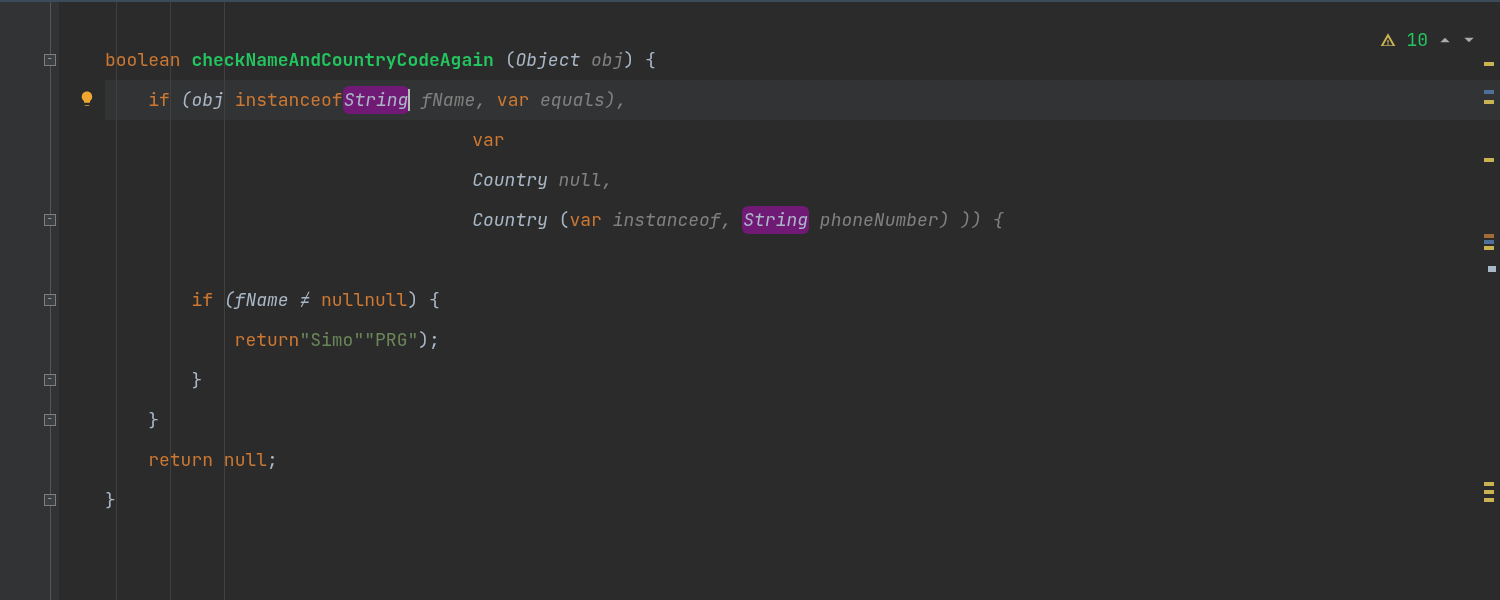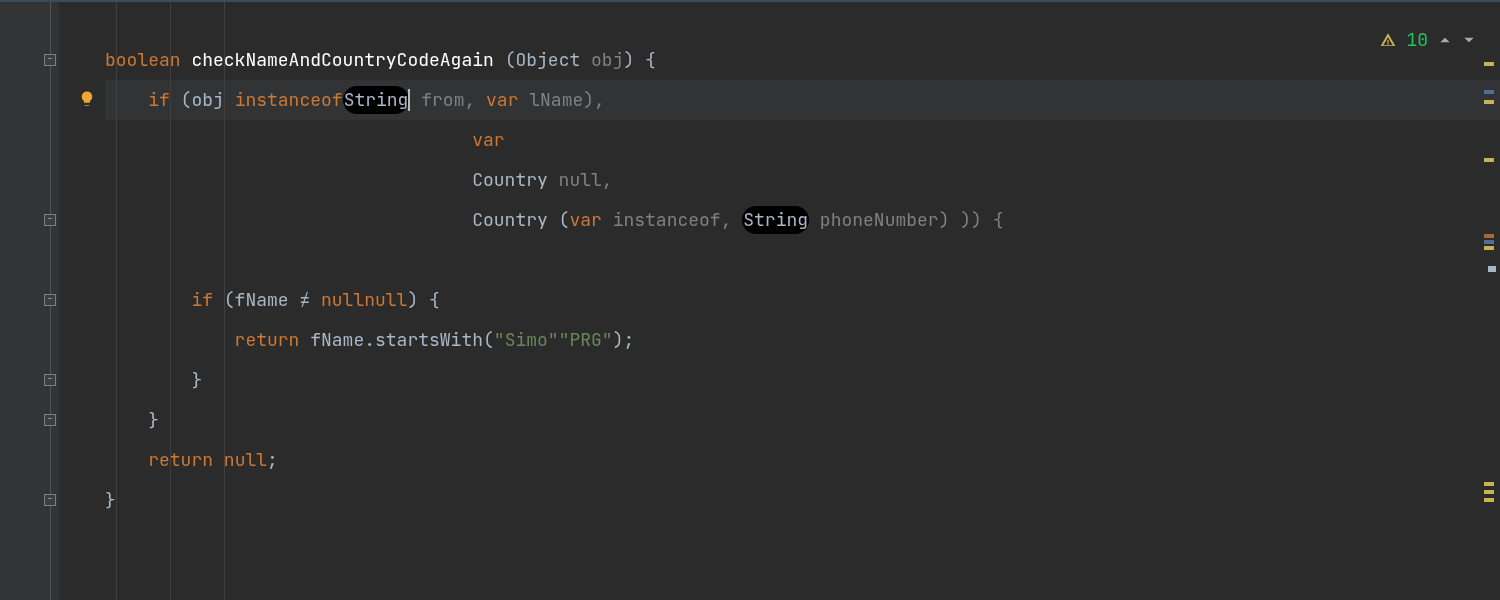--- a/index.html
+++ b/index.html
@@ -57,26 +57,26 @@
   }
   .line {
     height: 40px;
     display: flex; align-items: center;
     white-space: pre;
     text-align: center;
   }
   .line.hl { background:#323334; }
   .kw-def   { color:#cc7832; }
   .kw-flow  { color:#cc7832; }
-  .method   { color:#ffffff; }
+  .method   { color:#22c55e;font-weight:bold; }
   .str      { color:#6a8759; }
-  .muted    { color:#808080; }
-  .plain    { color:#a9b7c6; }
+  .muted    { color:#808080;font-style:italic; }
+  .plain    { color:#a9b7c6;font-style:italic; }
   .punct    { color:#a9b7c6; }
-  .sel      { background:#000000; border-radius:14px; padding:0 1px; }
+  .sel      { background:#701a75; border-radius:6px; padding:0 1px; }
   .cursor   { display:inline-block; width:2px; height:22px; background:#bbbbbb; vertical-align:middle; margin-left:-1px; }
 
   .top-right {
     position:absolute; top:26px; right:24px;
     display:flex; align-items:center; gap:10px;
   }
   .top-right svg { display:block; }
   .top-right .count { color:#22c55e; font-size:18px;text-align:right; }
 
   .markers {
@@ -122,23 +122,23 @@
       <span class="punct">) {</span>
     </div>
 
     <div class="line hl">
       <span>    </span>
       <span class="kw-flow">if</span>
       <span class="plain"> (obj </span>
       <span class="kw-def">instanceof</span>
       <span class="plain sel">String</span>
       <span class="cursor"></span>
-      <span class="muted"> from, </span>
+      <span class="muted"> fName, </span>
       <span class="kw-def">var</span>
-      <span class="muted"> lName),</span>
+      <span class="muted"> equals),</span>
     </div>
 
     <div class="line">
       <span class="plain">                                  </span>
       <span class="kw-def">var</span>
     </div>
 
     <div class="line">
       <span class="plain">                                  </span>
       <span class="plain">Country</span>
@@ -162,21 +162,20 @@
       <span class="kw-flow">if</span>
       <span class="plain"> (fName ≠ </span>
       <span class="kw-def">null</span>
       <span class="kw-def">null</span>
       <span class="punct">) {</span>
     </div>
 
     <div class="line">
       <span>            </span>
       <span class="kw-flow">return</span>
-      <span class="plain"> fName.startsWith(</span>
       <span class="str">"Simo"</span>
       <span class="str">"PRG"</span>
       <span class="punct">);</span>
     </div>
 
     <div class="line">
       <span>        </span>
       <span class="punct">}</span>
     </div>
 

